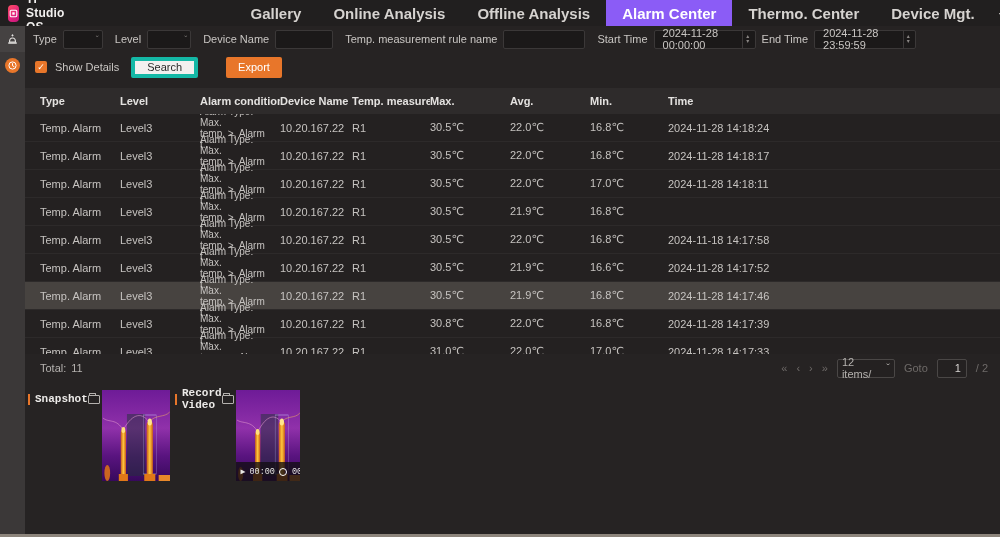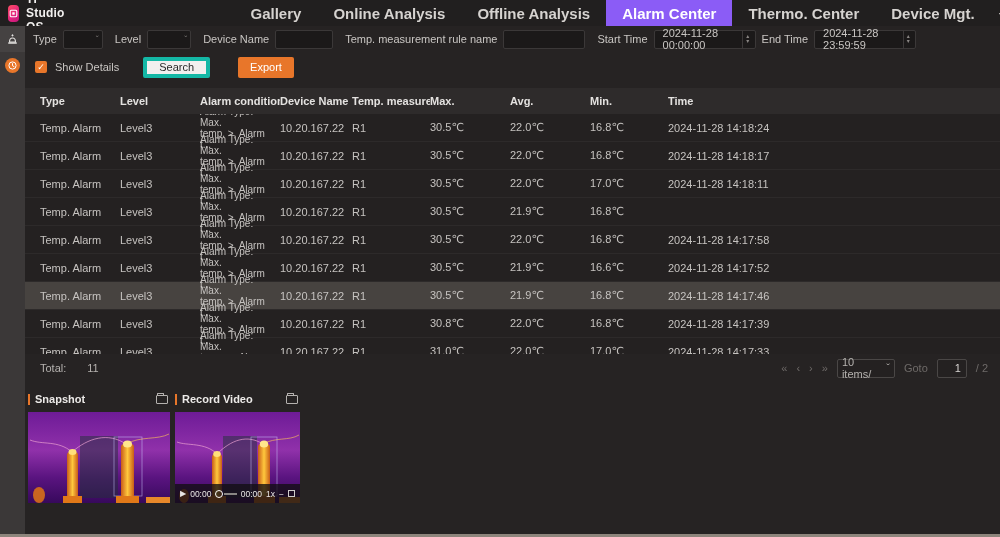--- a/index.html
+++ b/index.html
@@ -47,52 +47,52 @@
   .device-input { width:58px; margin-right:6px; }
   .rule-input { width:82px; margin-right:6px; }
   .dtinput { width:102px; padding:0 2px 0 8px; justify-content:space-between; }
   .spinner { display:flex; flex-direction:column; align-items:center; justify-content:center;
     border-left:1px solid #3b3838; width:13px; height:100%; color:#8a8684; }
   .spinner span { font-size:6px; line-height:5px; }
 
   .filters2 { height:30px; display:flex; align-items:center; gap:8px; padding-left:10px; }
   .checkbox { width:12px; height:12px; background:#e8762a; border-radius:2px; display:flex;
     align-items:center; justify-content:center; color:#fff; font-size:9px; }
-  .cb-label { margin-right:16px; }
+  .cb-label { margin-right:4px; }
   .btn { height:21px; border-radius:2px; padding:0 12px; display:flex; align-items:center;
     font-size:11px; cursor:default; }
   .btn.search { background:#f2f0ef; color:#2a2a2a; border:4px solid #14b8a6; }
   .btn.export { background:#e8762a; color:#ffffff; margin-left:20px; }
 
   
   .table-wrap { margin-top:6px; flex:0 0 auto; }
   .thead, .tr { display:grid;
     grid-template-columns:80px 80px 80px 72px 78px 80px 80px 78px 1fr;
     padding-left:15px; align-items:center; }
   .thead { height:26px; background:#2e2b2b; color:#e4e2e0; font-weight:bold; }
   .thead .th { overflow:hidden; white-space:nowrap; padding-right:8px; }
   .tbody { height:240px; overflow:hidden; background:#242121; }
   .tr { height:28px; border-bottom:1px solid #2d2a2a; color:#c6c3c0; }
   .tr.hl { background:#474340; }
   .td { overflow:hidden; white-space:nowrap; padding-right:8px; }
   .td.cond { font-size:10px; line-height:11px; white-space:normal; }
 
   
   .tfoot { height:28px; display:flex; align-items:center; padding:0 12px 0 15px; color:#b5b2af; }
-  .total { display:flex; gap:21px; }
+  .total { display:flex; gap:5px; }
   .pager { margin-left:auto; display:flex; align-items:center; gap:9px; color:#6e6a68; }
   .pg-ico { font-size:11px; }
   .page-size { width:58px; height:19px; border:1px solid #4a4746; border-radius:2px; background:#242121;
     display:flex; align-items:center; justify-content:space-between; padding:0 4px; color:#b5b2af; }
   .goto-box { width:30px; height:19px; border:1px solid #4a4746; border-radius:2px; background:#242121;
     display:flex; align-items:center; justify-content:flex-end; padding:0 5px; color:#d5d2d0; }
 
   
   .media { display:flex; gap:5px; padding:8px 0 0 3px; }
-  .panel { display:flex; flex-direction:column; }
+  .panel { display:flex; flex-direction:row;font-family:Liberation Mono, monospace; }
   .panel.snapshot { width:142px; }
   .panel.record { width:125px; }
   .panel-head { height:18px; display:flex; align-items:center; margin-bottom:4px; }
   .accent-bar { width:2px; height:11px; background:#e8762a; margin-right:5px; }
   .panel-title { color:#eceae8; font-weight:bold; font-size:11px; flex:1; }
   .folder { width:12px; height:9px; border:1px solid #b5b2af; border-radius:1px; position:relative; margin-right:2px; }
   .folder:before { content:""; position:absolute; top:-3px; left:0; width:5px; height:2px;
     border:1px solid #b5b2af; border-bottom:none; border-radius:1px 1px 0 0; }
   .thermal { width:100%; height:91px; position:relative; overflow:hidden; background:#000; }
   .thermal svg { display:block; width:100%; height:100%; }
@@ -269,21 +269,21 @@
         <div class="td">Temp. Alarm</div>
         <div class="td">Level3</div>
         <div class="td cond">
           <span>Alarm Type: Max.</span><br><span>temp. &gt;, Alarm t...</span>
         </div>
         <div class="td">10.20.167.22</div>
         <div class="td">R1</div>
         <div class="td">30.5℃</div>
         <div class="td">22.0℃</div>
         <div class="td">16.8℃</div>
-        <div class="td">2024-11-28 14:17:58</div>
+        <div class="td">2024-11-18 14:17:58</div>
       </div>
 
       <div class="tr">
         <div class="td">Temp. Alarm</div>
         <div class="td">Level3</div>
         <div class="td cond">
           <span>Alarm Type: Max.</span><br><span>temp. &gt;, Alarm t...</span>
         </div>
         <div class="td">10.20.167.22</div>
         <div class="td">R1</div>
@@ -341,21 +341,21 @@
       <div class="total">
         <span>Total:</span>
           <span>11</span>
       </div>
       <div class="pager">
         <span class="pg-ico">«</span>
         <span class="pg-ico">‹</span>
         <span class="pg-ico">›</span>
         <span class="pg-ico">»</span>
         <div class="page-size">
-          <span>10 items/</span>
+          <span>12 items/</span>
           <span>ˇ</span>
         </div>
         <span>Goto</span>
         <div class="goto-box">
           <span>1</span>
         </div>
         <span>/ 2</span>
       </div>
     </div>
 

